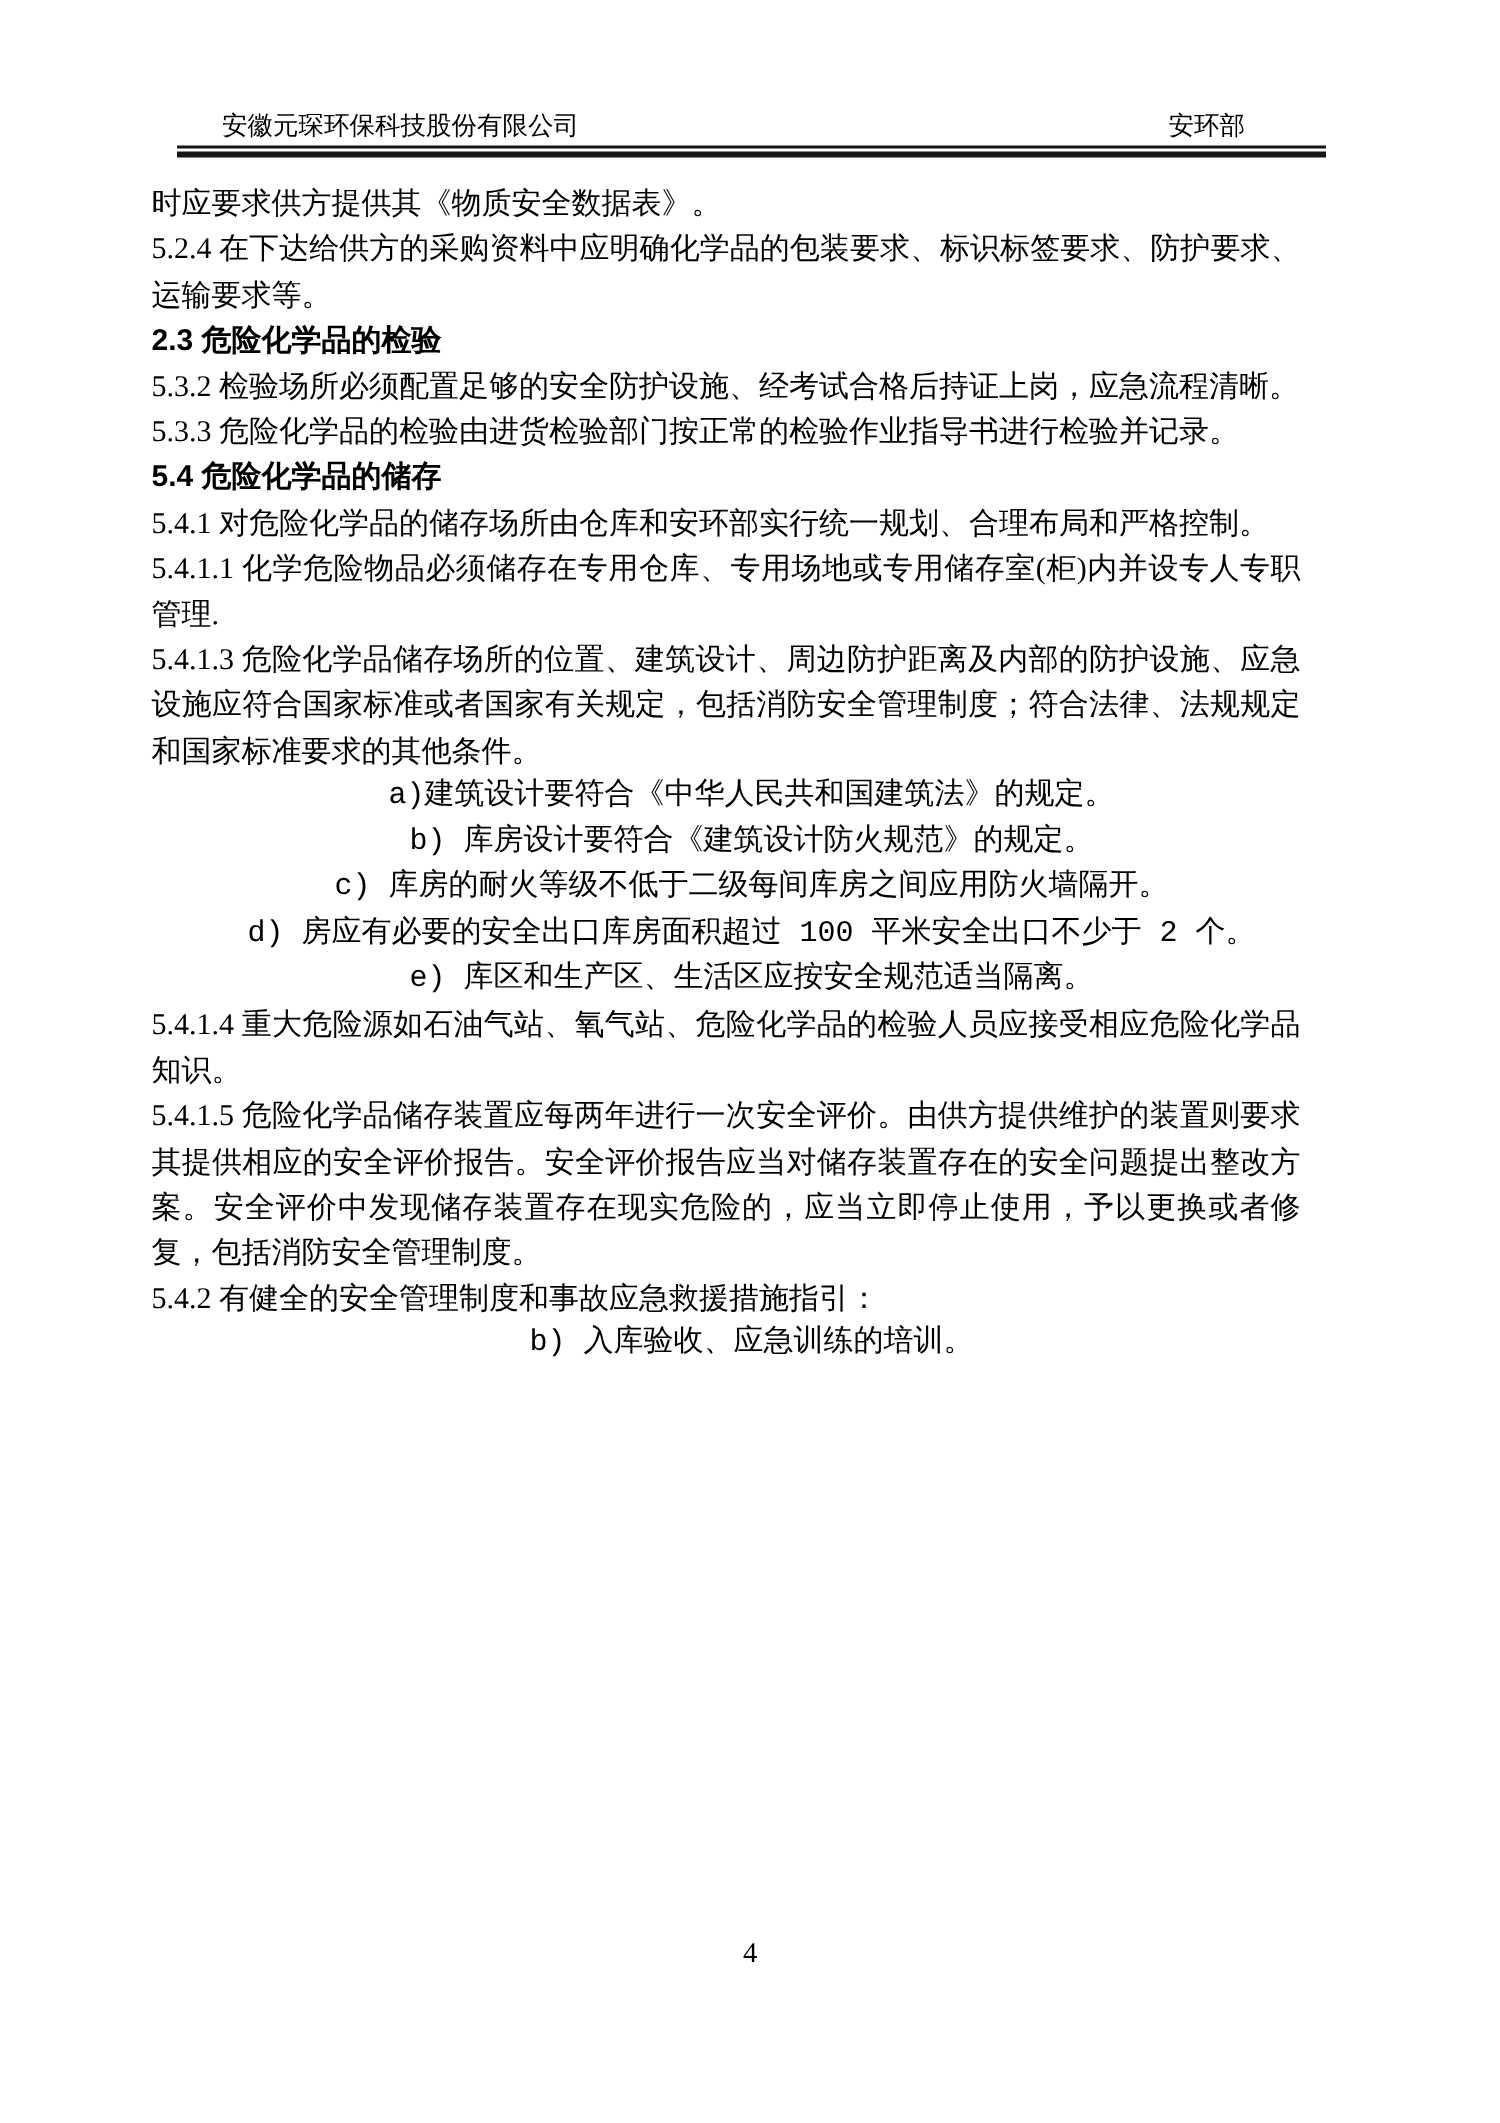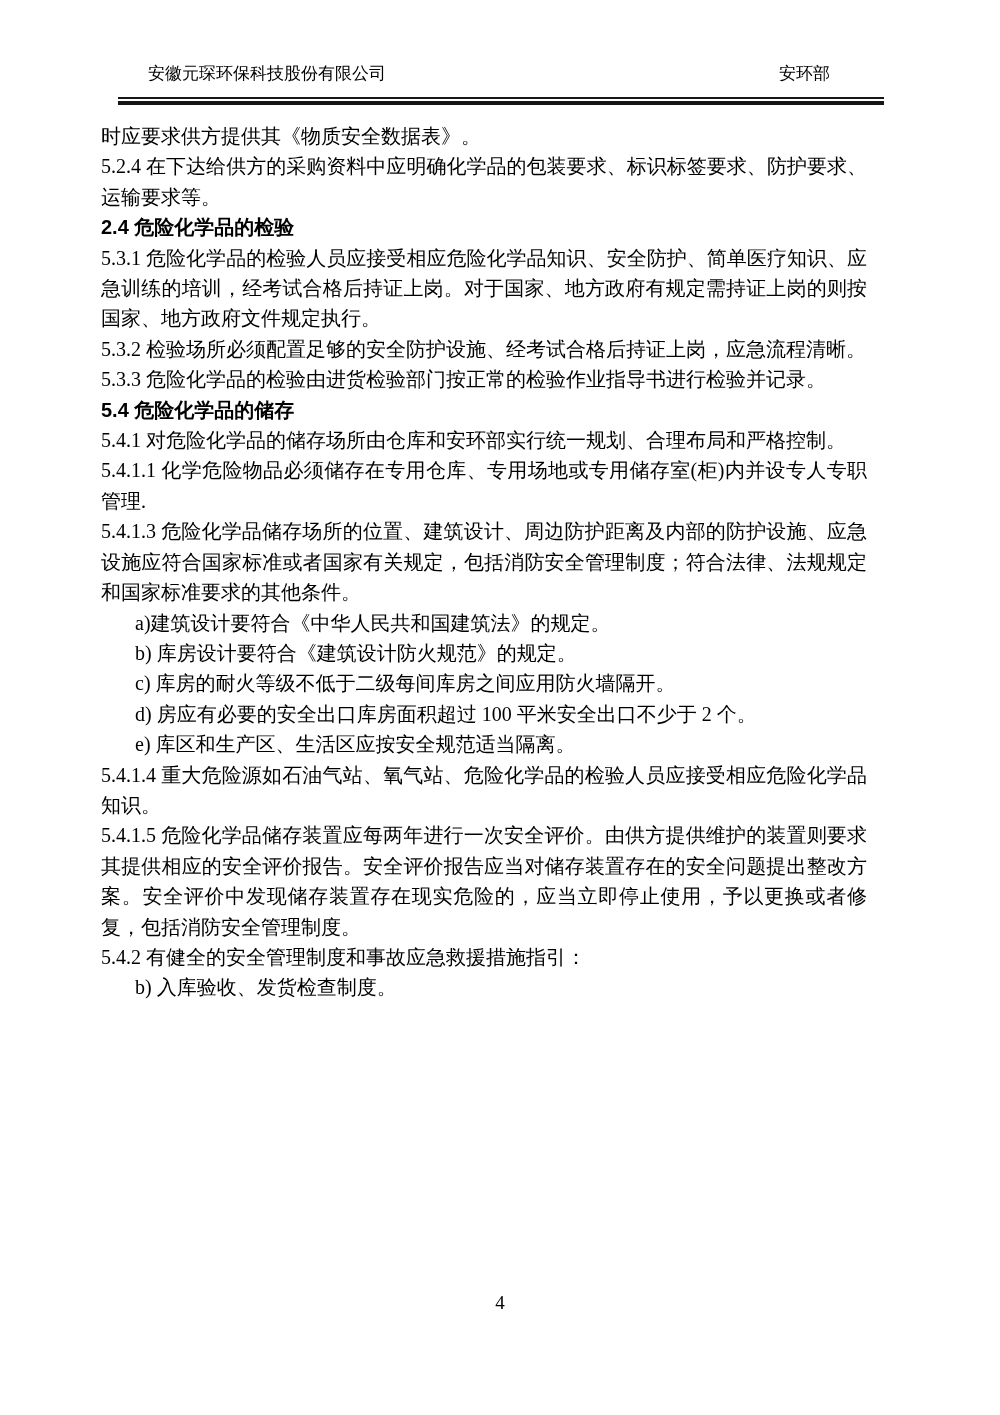--- a/index.html
+++ b/index.html
@@ -12,21 +12,21 @@
     width: 1000px;
     height: 1415px;
     background: #ffffff;
     color: #000000;
     font-family: "Liberation Serif", "DejaVu Serif", serif;
     overflow: hidden;
   }
   .header-band {
     position: absolute;
     left: 118px;
-    top: 60px;
+    top: 70px;
     width: 766px;
     display: flex;
     justify-content: space-between;
     align-items: flex-end;
     font-family: "Liberation Sans", "DejaVu Sans", sans-serif;
     font-size: 17px;
     line-height: 27px;
   }
   .header-company { padding-left: 30px; }
   .header-dept { padding-right: 54px; }
@@ -52,21 +52,22 @@
     text-align: justify;
     text-justify: inter-ideograph;
   }
   .heading {
     font-weight: bold;
     font-family: "Liberation Sans", "DejaVu Sans", sans-serif;
     text-align: left;
   }
   .list-item {
     padding-left: 34px;
-    text-align: left;
+    text-align: center;
+    font-family: Liberation Mono, monospace;
   }
   .footer {
     position: absolute;
     left: 0;
     top: 1291px;
     width: 100%;
     text-align: center;
     font-size: 19px;
     line-height: 24px;
   }
@@ -79,36 +80,35 @@
   <div class="header-band">
     <span class="header-company">安徽元琛环保科技股份有限公司</span>
     <span class="header-dept">安环部</span>
   </div>
 
   <div class="header-rule"></div>
 
   <div class="content">
     <p class="para">时应要求供方提供其《物质安全数据表》。</p>
     <p class="para">5.2.4 在下达给供方的采购资料中应明确化学品的包装要求、标识标签要求、防护要求、运输要求等。</p>
-    <p class="para heading">2.4 危险化学品的检验</p>
-    <p class="para">5.3.1 危险化学品的检验人员应接受相应危险化学品知识、安全防护、简单医疗知识、应急训练的培训，经考试合格后持证上岗。对于国家、地方政府有规定需持证上岗的则按国家、地方政府文件规定执行。</p>
+    <p class="para heading">2.3 危险化学品的检验</p>
     <p class="para">5.3.2 检验场所必须配置足够的安全防护设施、经考试合格后持证上岗，应急流程清晰。</p>
     <p class="para">5.3.3 危险化学品的检验由进货检验部门按正常的检验作业指导书进行检验并记录。</p>
     <p class="para heading">5.4 危险化学品的储存</p>
     <p class="para">5.4.1 对危险化学品的储存场所由仓库和安环部实行统一规划、合理布局和严格控制。</p>
     <p class="para">5.4.1.1 化学危险物品必须储存在专用仓库、专用场地或专用储存室(柜)内并设专人专职管理.</p>
     <p class="para">5.4.1.3 危险化学品储存场所的位置、建筑设计、周边防护距离及内部的防护设施、应急设施应符合国家标准或者国家有关规定，包括消防安全管理制度；符合法律、法规规定和国家标准要求的其他条件。</p>
     <p class="para list-item">a)建筑设计要符合《中华人民共和国建筑法》的规定。</p>
     <p class="para list-item">b) 库房设计要符合《建筑设计防火规范》的规定。</p>
     <p class="para list-item">c) 库房的耐火等级不低于二级每间库房之间应用防火墙隔开。</p>
     <p class="para list-item">d) 房应有必要的安全出口库房面积超过 100 平米安全出口不少于 2 个。</p>
     <p class="para list-item">e) 库区和生产区、生活区应按安全规范适当隔离。</p>
     <p class="para">5.4.1.4 重大危险源如石油气站、氧气站、危险化学品的检验人员应接受相应危险化学品知识。</p>
     <p class="para">5.4.1.5 危险化学品储存装置应每两年进行一次安全评价。由供方提供维护的装置则要求其提供相应的安全评价报告。安全评价报告应当对储存装置存在的安全问题提出整改方案。安全评价中发现储存装置存在现实危险的，应当立即停止使用，予以更换或者修复，包括消防安全管理制度。</p>
     <p class="para">5.4.2 有健全的安全管理制度和事故应急救援措施指引：</p>
-    <p class="para list-item">b) 入库验收、发货检查制度。</p>
+    <p class="para list-item">b) 入库验收、应急训练的培训。</p>
   </div>
 
   <div class="footer">
     <span>4</span>
   </div>
 
 </div>
 
 </body></html>

